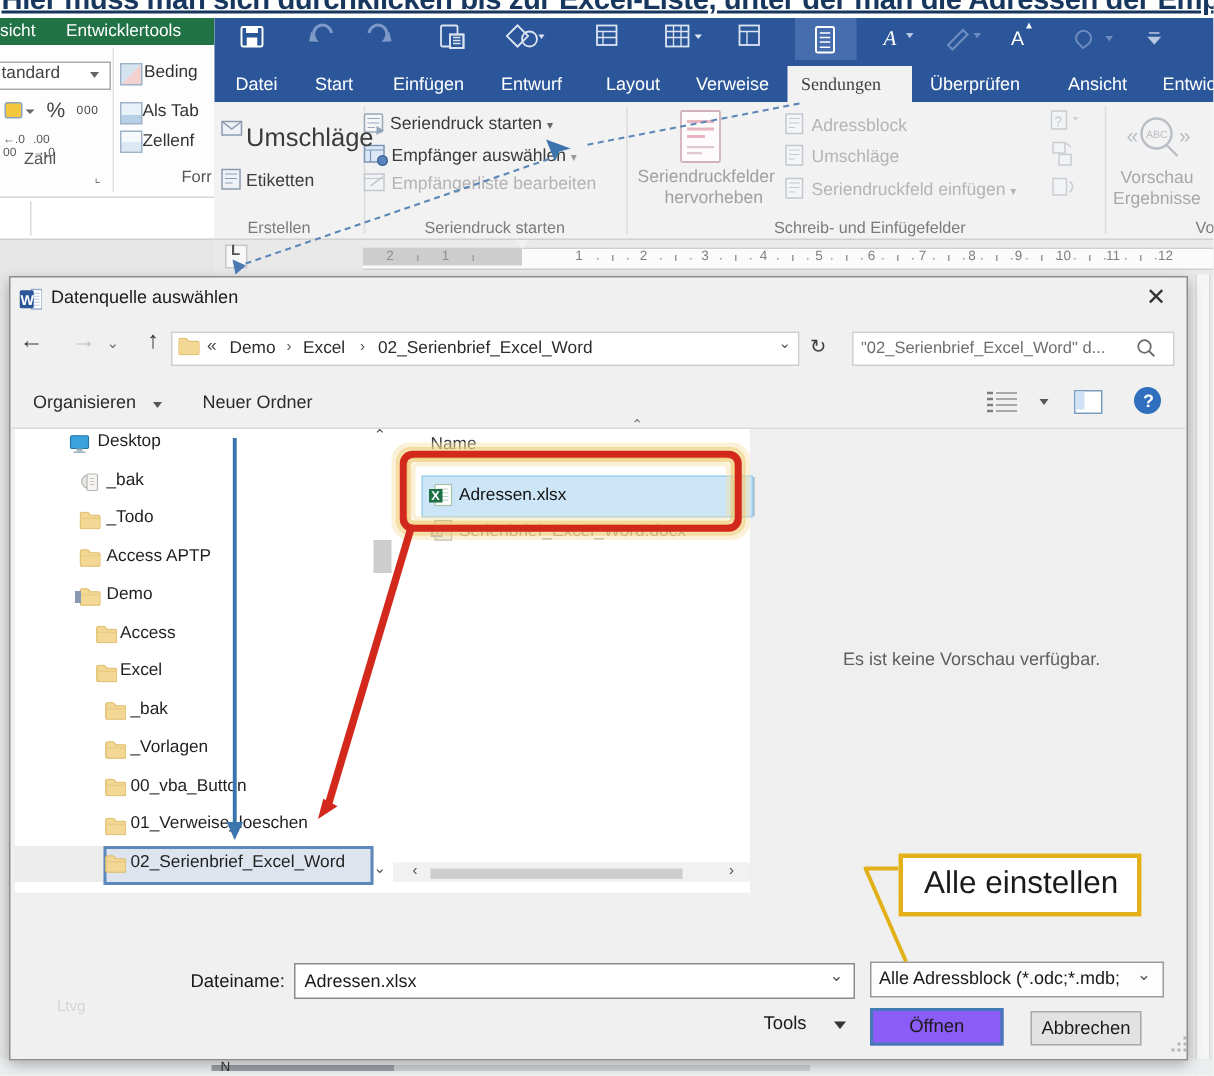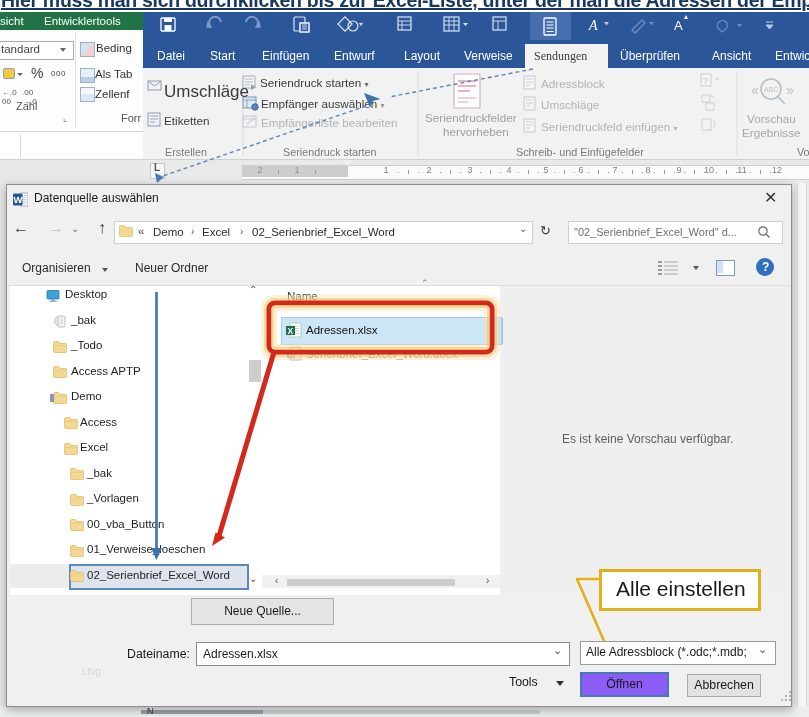--- a/index.html
+++ b/index.html
@@ -407,33 +407,32 @@
   <svg class="abs" style="left:280px;top:161px;" width="15" height="15" viewBox="0 0 15 15">
         <rect x="3" y="1" width="11" height="13" fill="#f3f1ee" stroke="#b0aca4" stroke-width="0.8"></rect>
         <rect x="0" y="4" width="8" height="8" fill="#9aa5b8"></rect>
         <text x="1" y="10.5" font-size="7.5" fill="#fff" font-weight="bold">W</text>
       </svg>
   <div class="abs nowrap" style="left:299px;top:163px;font-size:11.5px;color:#8f8678;">Serienbrief_Excel_Word.docx</div>
   <div class="abs" style="left:255px;top:390px;width:238px;height:13px;background:#f1f1f1;"></div>
   <div class="abs nowrap" style="left:268px;top:390px;font-size:10px;color:#505050;">‹</div>
   <div class="abs nowrap" style="left:479px;top:390px;font-size:10px;color:#505050;">›</div>
   <div class="abs" style="left:280px;top:394px;width:168px;height:7px;background:#cdcdcd;"></div>
-  <div class="abs" style="left:184px;top:413px;width:141px;height:25px;background:#e4e4e4;border:1px solid #adadad;text-align:center;font-size:12px;color:#1a1a1a;line-height:24px;">Neue Quelle...</div>
   <div class="abs nowrap" style="left:120px;top:462px;font-size:12.3px;color:#1a1a1a;">Dateiname:</div>
   <div class="abs" style="left:189px;top:457px;width:372px;height:22px;background:#fff;border:1px solid #8a8a8a;"></div>
   <div class="abs nowrap" style="left:196px;top:462px;font-size:12px;color:#1a1a1a;">Adressen.xlsx</div>
   <div class="abs nowrap" style="left:546px;top:459px;font-size:11px;color:#555;">⌄</div>
   <div class="abs" style="left:573px;top:456px;width:194px;height:22px;background:#fdfdfd;border:1px solid #9a9a9a;"></div>
   <div class="abs nowrap" style="left:579px;top:460px;font-size:12px;color:#1a1a1a;">Alle Adressblock (*.odc;*.mdb;</div>
   <div class="abs nowrap" style="left:751px;top:458px;font-size:11px;color:#555;">⌄</div>
   <div class="abs nowrap" style="left:502px;top:490px;font-size:12.3px;color:#1a1a1a;">Tools</div>
   <div class="abs" style="left:549px;top:496px;width:0;height:0;border-left:4px solid transparent;border-right:4px solid transparent;border-top:5px solid #333;"></div>
   <div class="abs" style="left:573px;top:487px;width:89px;height:25px;background:#8b5cf6;border:2px solid #4479b8;box-sizing:border-box;text-align:center;font-size:12.3px;color:#1a1a1a;line-height:21px;">Öffnen</div>
   <div class="abs" style="left:680px;top:489px;width:74px;height:23px;background:#e2e2e2;border:1px solid #a9a9a9;box-sizing:border-box;text-align:center;font-size:12.3px;color:#1a1a1a;line-height:21px;">Abbrechen</div>
-  <div class="abs nowrap" style="left:31px;top:481px;font-size:10px;color:#d8d4d0;margin-left:44px;">Ltvg</div>
+  <div class="abs nowrap" style="left:31px;top:481px;font-size:10px;color:#d8d4d0;">Ltvg</div>
   <svg class="abs" style="left:772px;top:505px;" width="13" height="13" viewBox="0 0 13 13">
         <g fill="#b5b5b5">
           <rect x="10" y="1" width="2" height="2"></rect>
           <rect x="10" y="5" width="2" height="2"></rect>
           <rect x="10" y="9" width="2" height="2"></rect>
           <rect x="6" y="5" width="2" height="2"></rect>
           <rect x="6" y="9" width="2" height="2"></rect>
           <rect x="2" y="9" width="2" height="2"></rect>
         </g>
       </svg>

